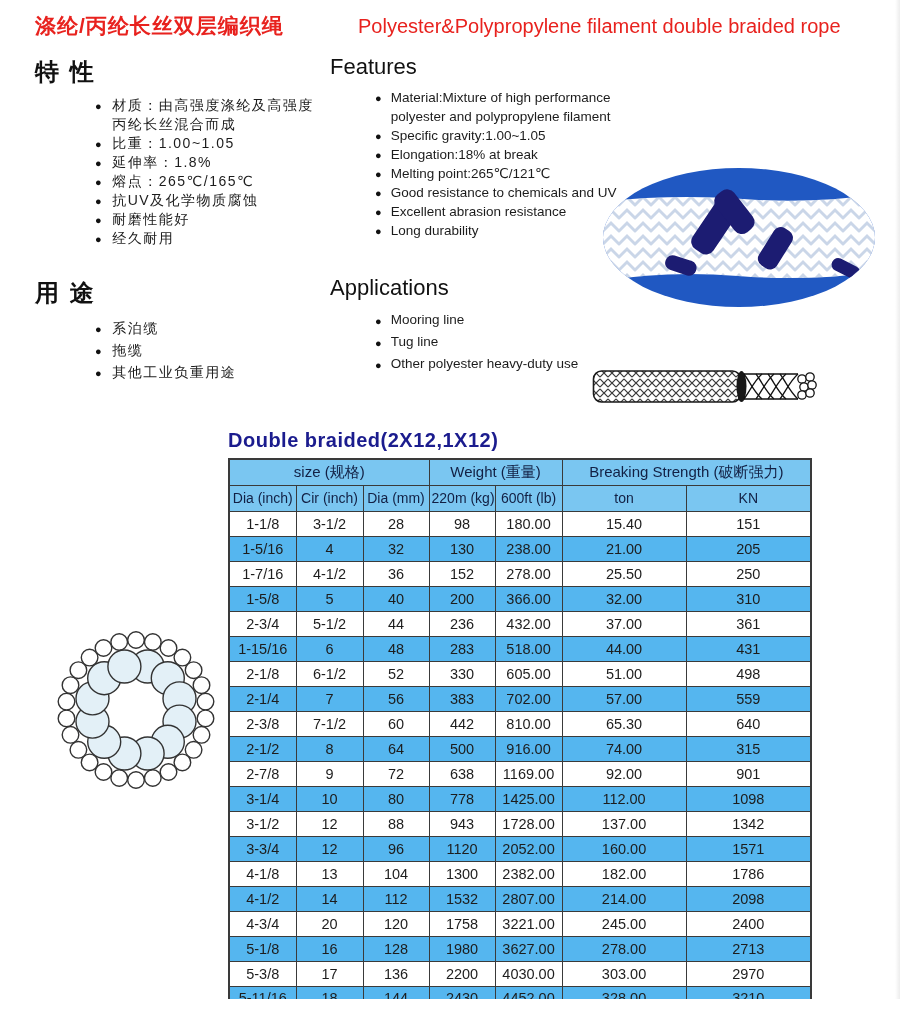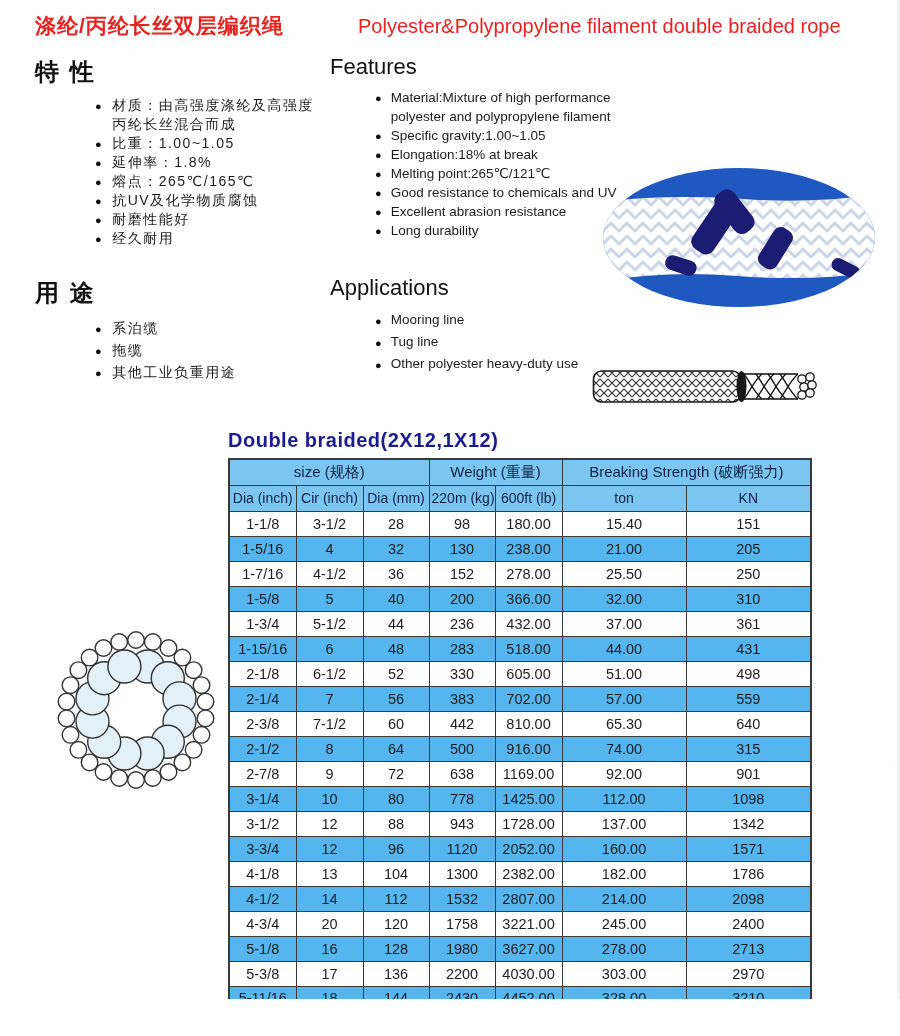--- a/index.html
+++ b/index.html
@@ -322,21 +322,21 @@
           <tr class="alt">
             <td>1-5/8</td>
             <td>5</td>
             <td>40</td>
             <td>200</td>
             <td>366.00</td>
             <td>32.00</td>
             <td>310</td>
           </tr>
           <tr>
-            <td>1-3/4</td>
+            <td>2-3/4</td>
             <td>5-1/2</td>
             <td>44</td>
             <td>236</td>
             <td>432.00</td>
             <td>37.00</td>
             <td>361</td>
           </tr>
           <tr class="alt">
             <td>1-15/16</td>
             <td>6</td>

